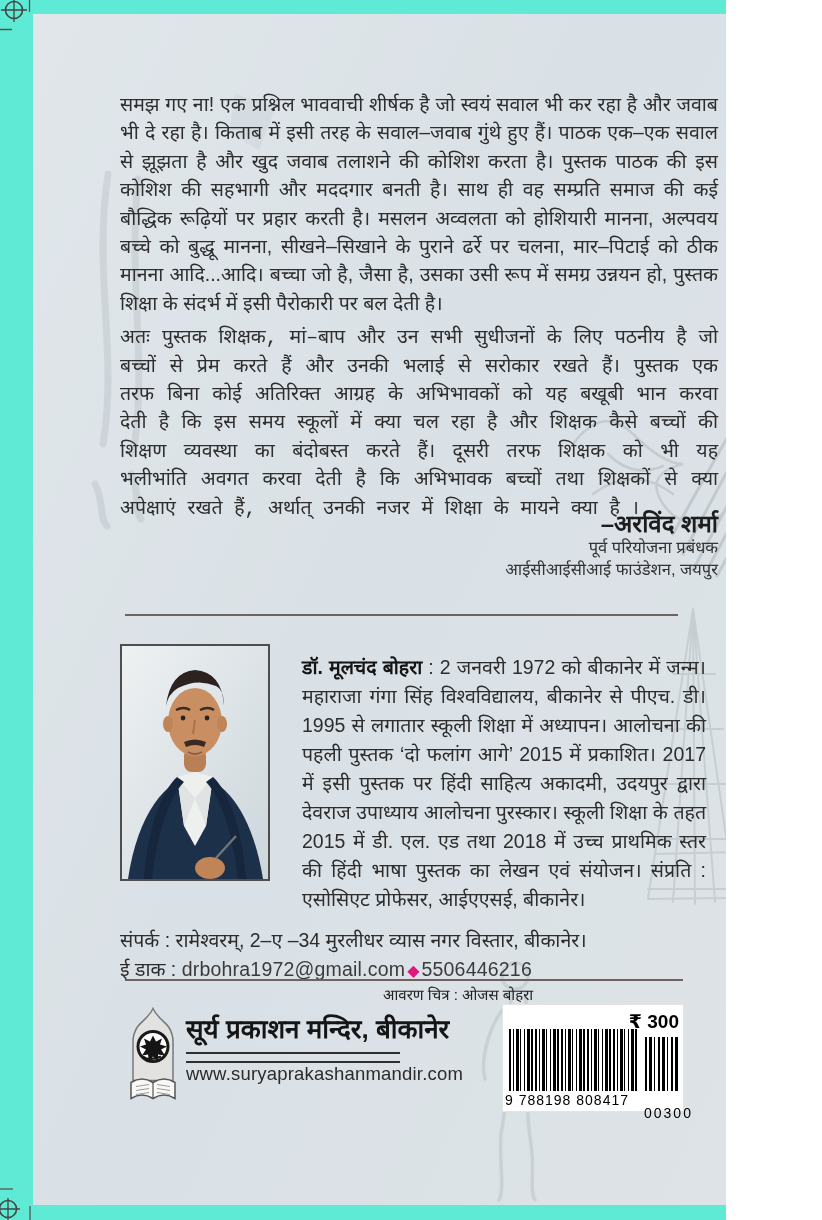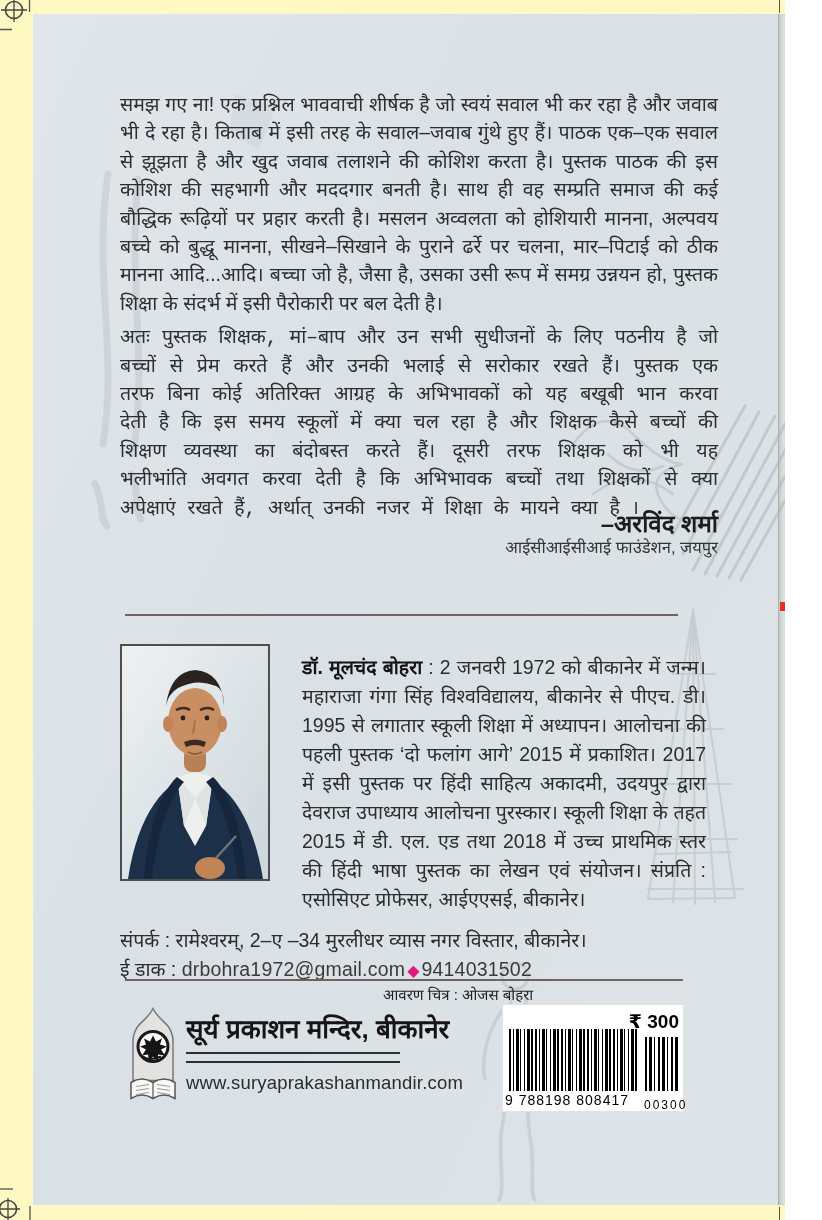--- a/index.html
+++ b/index.html
@@ -1,16 +1,16 @@
 <!DOCTYPE html>
 <html><head>
 <meta charset="utf-8">
 <style>
   html,body{margin:0;padding:0;background:#ffffff;}
-  #page{position:relative;width:785px;height:1220px;background:#fef9c3;overflow:hidden;
+  #page{position:relative;width:726px;height:1220px;background:#5eead4;overflow:hidden;
         font-family:"Liberation Sans","DejaVu Sans",sans-serif;color:#2c2c2c;}
   .abs{position:absolute;}
 
   
   .cover{left:33px;top:14px;width:745px;height:1191px;
          background:linear-gradient(115deg,#e0e6ea 0%,#dae1e6 45%,#dde3e6 100%);}
   .spine{left:778px;top:14px;width:40px;height:1191px;background:#dbe1de;
          border-left:1px solid rgba(130,140,145,.55);box-shadow:inset 2px 0 3px rgba(120,130,135,.25);}
   .page-edge-dashes{left:818px;top:14px;width:4px;height:810px;
          background:repeating-linear-gradient(180deg,#41474c 0 18px,#c5ccd0 18px 30px,#2e3438 30px 55px,#c5ccd0 55px 64px);}
@@ -48,36 +48,36 @@
   
   .credit{left:383px;top:984px;width:300px;font-size:15px;color:#222;}
 
   
   .logo-main{left:128px;top:1006px;width:50px;height:99px;}
   .pub-text{left:186px;top:1013px;width:216px;}
   .pub-name{font-size:26px;font-weight:bold;color:#151515;white-space:nowrap;line-height:32px;}
   .pub-rule{width:214px;border-top:2px solid #2f2f2f;height:0;margin-top:7px;}
   .pub-est{font-size:20.5px;color:#222;margin-top:5px;line-height:26px;}
   .pub-est .est-label{font-weight:bold;}
-  .pub-site{font-size:18.5px;color:#2b2b2b;margin-top:9px;letter-spacing:.2px;}
+  .pub-site{font-size:18.5px;color:#2b2b2b;letter-spacing:.2px;}
 
   
   .barcode-box{left:503px;top:1005px;width:180px;height:106px;background:#ffffff;
                box-shadow:0 0 0 1px #e3e3e3;}
   .bc-isbn{position:absolute;left:6px;top:4px;font-size:14.5px;font-weight:bold;color:#111;letter-spacing:.2px;margin-top:48px;}
   .bc-price{position:absolute;right:4px;top:5px;font-size:19px;font-weight:bold;color:#000;}
   .bc-bars-main{position:absolute;left:6px;top:24px;width:130px;height:62px;
       background:repeating-linear-gradient(90deg,#000 0 2px,#fff 2px 4px,#000 4px 5px,#fff 5px 7px,
       #000 7px 10px,#fff 10px 11px,#000 11px 12px,#fff 12px 15px,#000 15px 16px,#fff 16px 18px,
       #000 18px 21px,#fff 21px 22px,#000 22px 24px,#fff 24px 26px);}
   .bc-bars-addon{position:absolute;left:142px;top:32px;width:34px;height:54px;
       background:repeating-linear-gradient(90deg,#000 0 2px,#fff 2px 4px,#000 4px 7px,#fff 7px 9px,#000 9px 10px,#fff 10px 13px);}
   .bc-digits{position:absolute;left:2px;top:87px;width:136px;font-size:14px;color:#000;
              letter-spacing:1px;white-space:nowrap;}
-  .bc-addon-digits{position:absolute;left:141px;top:93px;width:38px;font-size:12px;color:#000;letter-spacing:2px;}
+  .bc-addon-digits{position:absolute;left:141px;top:100px;width:38px;font-size:14px;color:#000;letter-spacing:2px;}
 
   
   .vert{writing-mode:vertical-rl;display:flex;align-items:center;justify-content:flex-start;}
   .spine-title{left:778px;top:360px;width:40px;height:215px;font-size:21px;font-weight:bold;color:#161616;}
   .spine-red-bar{left:780px;top:602px;width:37px;height:9px;background:#e23128;}
   .spine-author{left:778px;top:640px;width:40px;height:185px;font-size:16px;font-weight:bold;color:#1c1c1c;}
   .logo-spine{left:786px;top:1047px;width:27px;height:54px;}
 
   
   .regmark{color:#444;}
@@ -119,20 +119,21 @@
     </g>
   </svg>
 
   <div class="abs synopsis">
     <p>समझ गए ना! एक प्रश्निल भाववाची शीर्षक है जो स्वयं सवाल भी कर रहा है और जवाब भी दे रहा है। किताब में इसी तरह के सवाल–जवाब गुंथे हुए हैं। पाठक एक–एक सवाल से झूझता है और खुद जवाब तलाशने की कोशिश करता है। पुस्तक पाठक की इस कोशिश की सहभागी और मददगार बनती है। साथ ही वह सम्प्रति समाज की कई बौद्धिक रूढ़ियों पर प्रहार करती है। मसलन अव्वलता को होशियारी मानना, अल्पवय बच्चे को बुद्धू मानना, सीखने–सिखाने के पुराने ढर्रे पर चलना, मार–पिटाई को ठीक मानना आदि...आदि। बच्चा जो है, जैसा है, उसका उसी रूप में समग्र उन्नयन हो, पुस्तक शिक्षा के संदर्भ में इसी पैरोकारी पर बल देती है।</p>
     <p>अतः पुस्तक शिक्षक, मां–बाप और उन सभी सुधीजनों के लिए पठनीय है जो बच्चों से प्रेम करते हैं और उनकी भलाई से सरोकार रखते हैं। पुस्तक एक तरफ बिना कोई अतिरिक्त आग्रह के अभिभावकों को यह बखूबी भान करवा देती है कि इस समय स्कूलों में क्या चल रहा है और शिक्षक कैसे बच्चों की शिक्षण व्यवस्था का बंदोबस्त करते हैं। दूसरी तरफ शिक्षक को भी यह भलीभांति अवगत करवा देती है कि अभिभावक बच्चों तथा शिक्षकों से क्या अपेक्षाएं रखते हैं, अर्थात् उनकी नजर में शिक्षा के मायने क्या है ।</p>
   </div>
 
   <div class="abs attribution">
     <div class="attr-name">–अरविंद शर्मा</div>
+    <div class="attr-role">पूर्व परियोजना प्रबंधक</div>
     <div class="attr-org">आईसीआईसीआई फाउंडेशन, जयपुर</div>
   </div>
 
   <div class="abs rule rule1"></div>
 
   <div class="abs bio">
     <div class="photo">
       <svg viewBox="0 0 146 233">
         <defs>
           <linearGradient id="pbg" x1="0" y1="0" x2="1" y2="1">
@@ -156,21 +157,21 @@
           <circle cx="85" cy="72" r="2.4" fill="#2c211c"></circle>
         <path d="M73,74 L71,88" stroke="#ad7348" stroke-width="2" fill="none"></path>
         <path d="M62,96 q11,-5 22,0 l-2,5 q-9,-4 -18,0 Z" fill="#3a2a22"></path>
         <path d="M66,106 q7,4 14,0" stroke="#8a5a45" stroke-width="2" fill="none"></path>
         <ellipse cx="88" cy="222" rx="15" ry="11" fill="#c08457"></ellipse>
         <path d="M94,212 L114,190" stroke="#6f7478" stroke-width="2.5"></path>
       </svg>
     </div>
     <p><span class="bio-lead">डॉ. मूलचंद बोहरा</span><span> : 2 जनवरी 1972 को बीकानेर में जन्म। महाराजा गंगा सिंह विश्वविद्यालय, बीकानेर से पीएच. डी। 1995 से लगातार स्कूली शिक्षा में अध्यापन। आलोचना की पहली पुस्तक ‘दो फलांग आगे’ 2015 में प्रकाशित। 2017 में इसी पुस्तक पर हिंदी साहित्य अकादमी, उदयपुर द्वारा देवराज उपाध्याय आलोचना पुरस्कार। स्कूली शिक्षा के तहत 2015 में डी. एल. एड तथा 2018 में उच्च प्राथमिक स्तर की हिंदी भाषा पुस्तक का लेखन एवं संयोजन। संप्रति : एसोसिएट प्रोफेसर, आईएएसई, बीकानेर।</span></p>
     <div class="contact-line">संपर्क : रामेश्वरम्, 2–ए –34 मुरलीधर व्यास नगर विस्तार, बीकानेर।</div>
-    <div class="contact-line"><span>ई डाक : </span><span class="latin">drbohra1972@gmail.com</span><span class="diamond">◆</span><span class="latin">9414031502</span></div>
+    <div class="contact-line"><span>ई डाक : </span><span class="latin">drbohra1972@gmail.com</span><span class="diamond">◆</span><span class="latin">5506446216</span></div>
   </div>
 
   <div class="abs rule rule2"></div>
 
   <div class="abs credit">आवरण चित्र : ओजस बोहरा</div>
 
   <svg class="abs logo-main" viewBox="0 0 50 98">
     <path d="M25,2 C21,11 13,15 9,21 C6,26 5,29 5,35 L5,74 L45,74 L45,35 C45,29 44,26 41,21 C37,15 29,11 25,2 Z" fill="#e2e3e0" stroke="#787878" stroke-width="1.5"></path>
     <circle cx="25" cy="40" r="15" fill="#ffffff" stroke="#1a1a1a" stroke-width="3"></circle>
     <path d="M25,29 l3,6 6,-3 -2,6 7,2 -6,3 4,6 -7,-1 0,7 -5,-5 -4,5 -1,-7 -6,1 4,-6 -6,-3 6,-2 -2,-6 6,3 Z" fill="#151515"></path>

